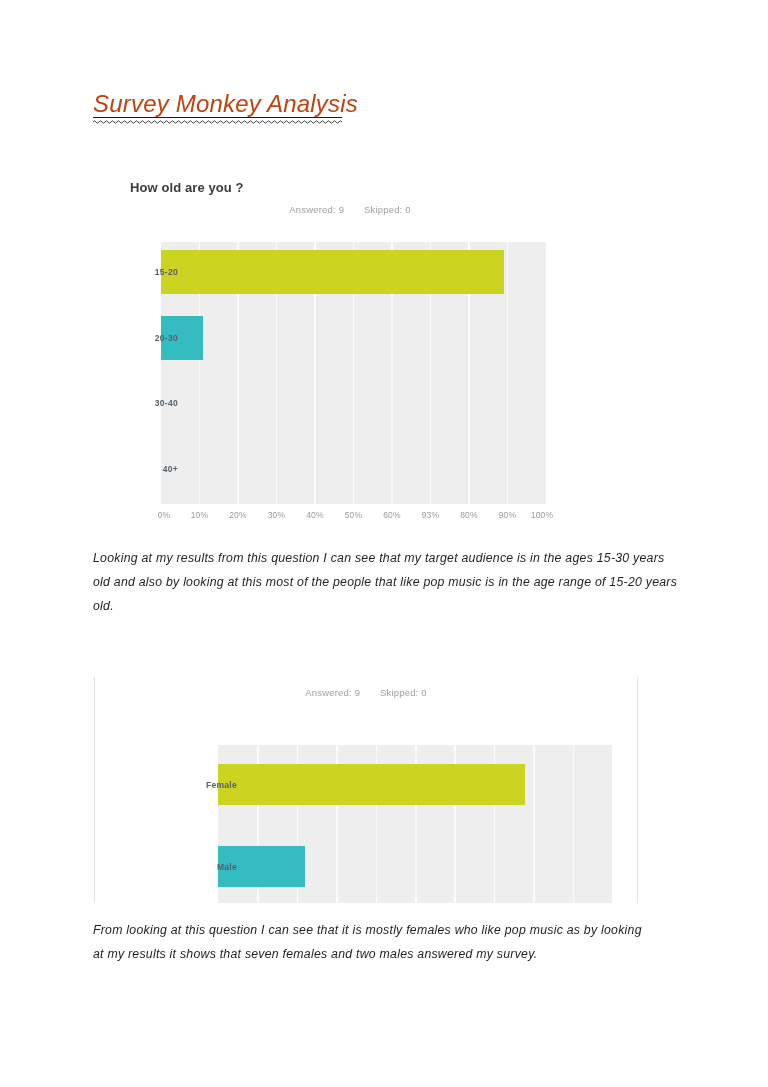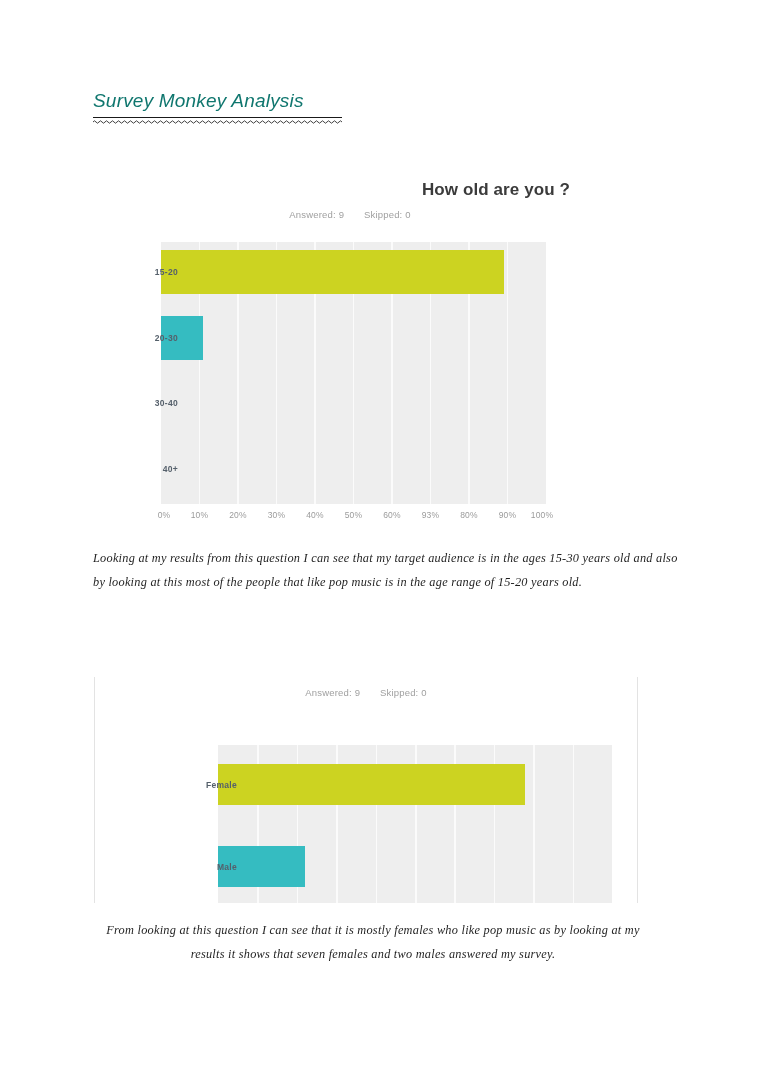--- a/index.html
+++ b/index.html
@@ -16,23 +16,23 @@
     font-family: "Liberation Sans", sans-serif;
   }
 
   
   .doc-title {
     position: absolute;
     left: 93px;
     top: 90px;
     font-family: "Liberation Sans", sans-serif;
     font-style: italic;
-    font-size: 19px;
+    font-size: 24px;
     font-weight: 400;
-    color: #0f766e;
+    color: #c2410c;
     letter-spacing: 0.2px;
     white-space: nowrap;
   }
   .squiggle {
     position: absolute;
     left: 93px;
     top: 119px;
     width: 249px;
     height: 5px;
     overflow: hidden;
@@ -49,22 +49,22 @@
 
   
   .chart1 {
     position: absolute;
     left: 130px;
     top: 180px;
     width: 440px;
     height: 350px;
   }
   .chart-title {
-    text-align: right;
-    font-size: 17px;
+    text-align: left;
+    font-size: 13px;
     font-weight: bold;
     color: #3b3b3b;
     letter-spacing: 0.1px;
   }
   .chart-sub {
     text-align: center;
     font-size: 9.5px;
     color: #a0a0a0;
     margin-top: 9px;
     letter-spacing: 0.2px;
@@ -122,29 +122,29 @@
     font-size: 8.5px;
     color: #9b9b9b;
     transform: translateX(-50%);
     white-space: nowrap;
     letter-spacing: 0.2px;
   }
 
   
   .para {
     position: absolute;
-    font-family: Liberation Serif, serif;
+    font-family: Liberation Sans, sans-serif;
     font-style: italic;
     font-size: 12.3px;
     line-height: 24px;
     color: #1f1f1f;
     letter-spacing: 0.25px;
   }
   .para1 { left: 93px; top: 546px; width: 590px; }
-  .para2 { left: 93px; top: 918px; width: 560px; text-align: center; }
+  .para2 { left: 93px; top: 918px; width: 560px; }
 
   
   .chart2 {
     position: absolute;
     left: 94px;
     top: 677px;
     width: 544px;
     height: 226px;
     overflow: hidden;
     border-left: 1px solid #e3e3e3;

